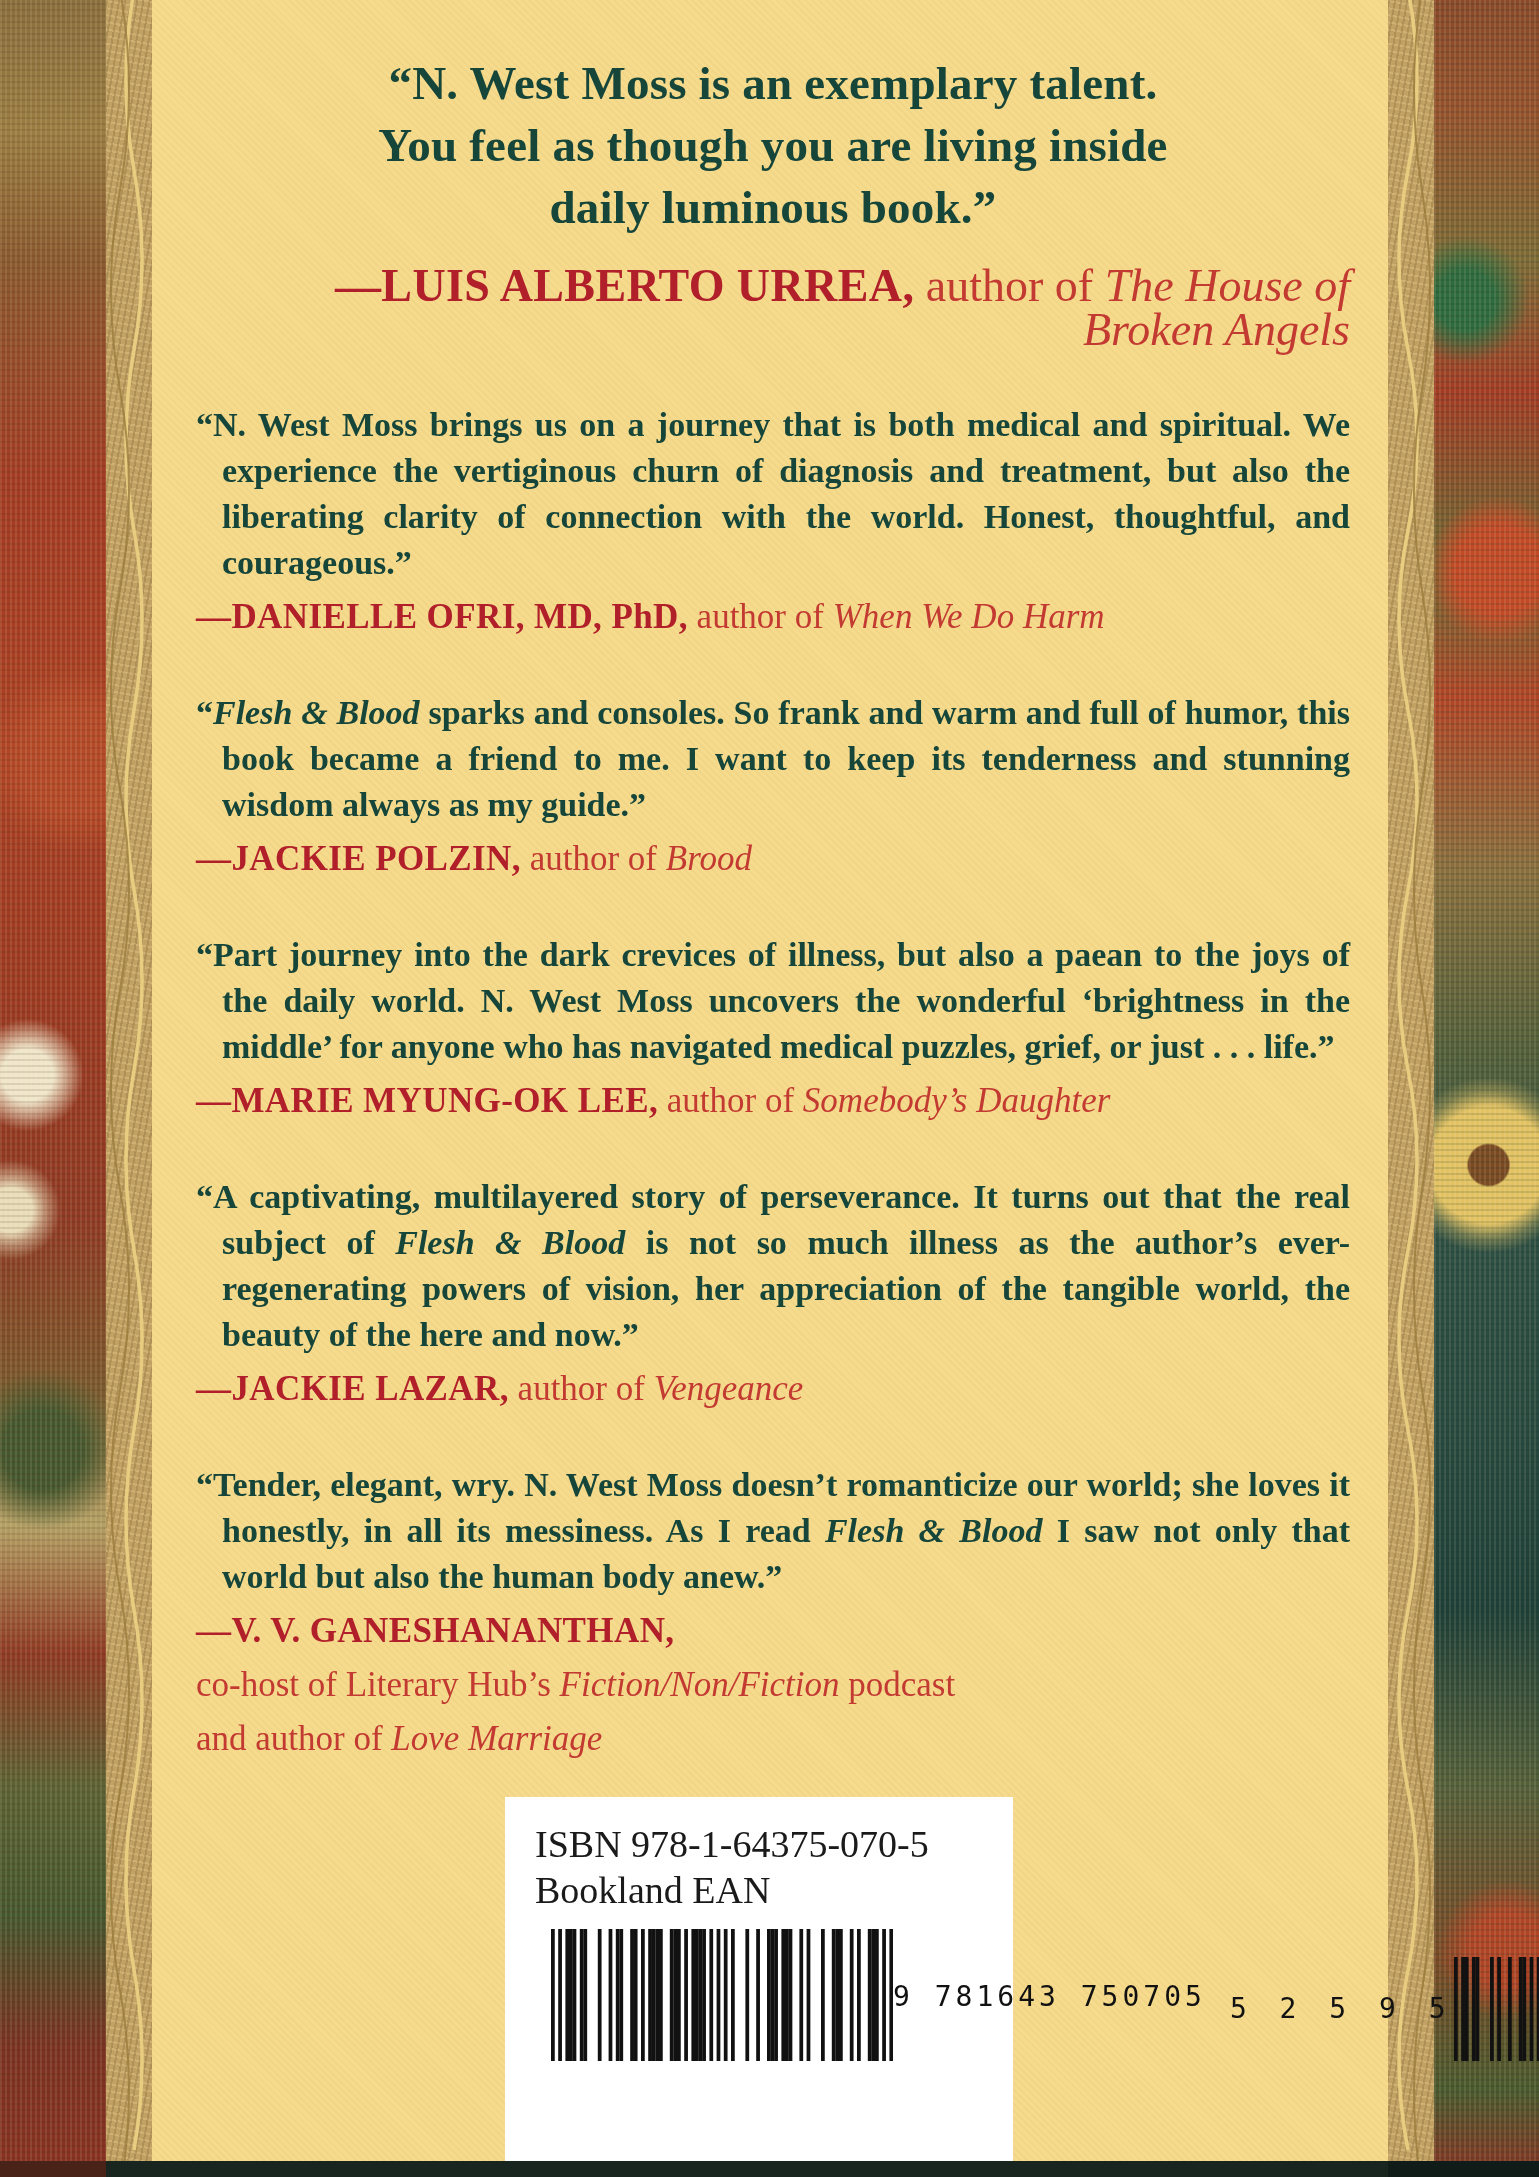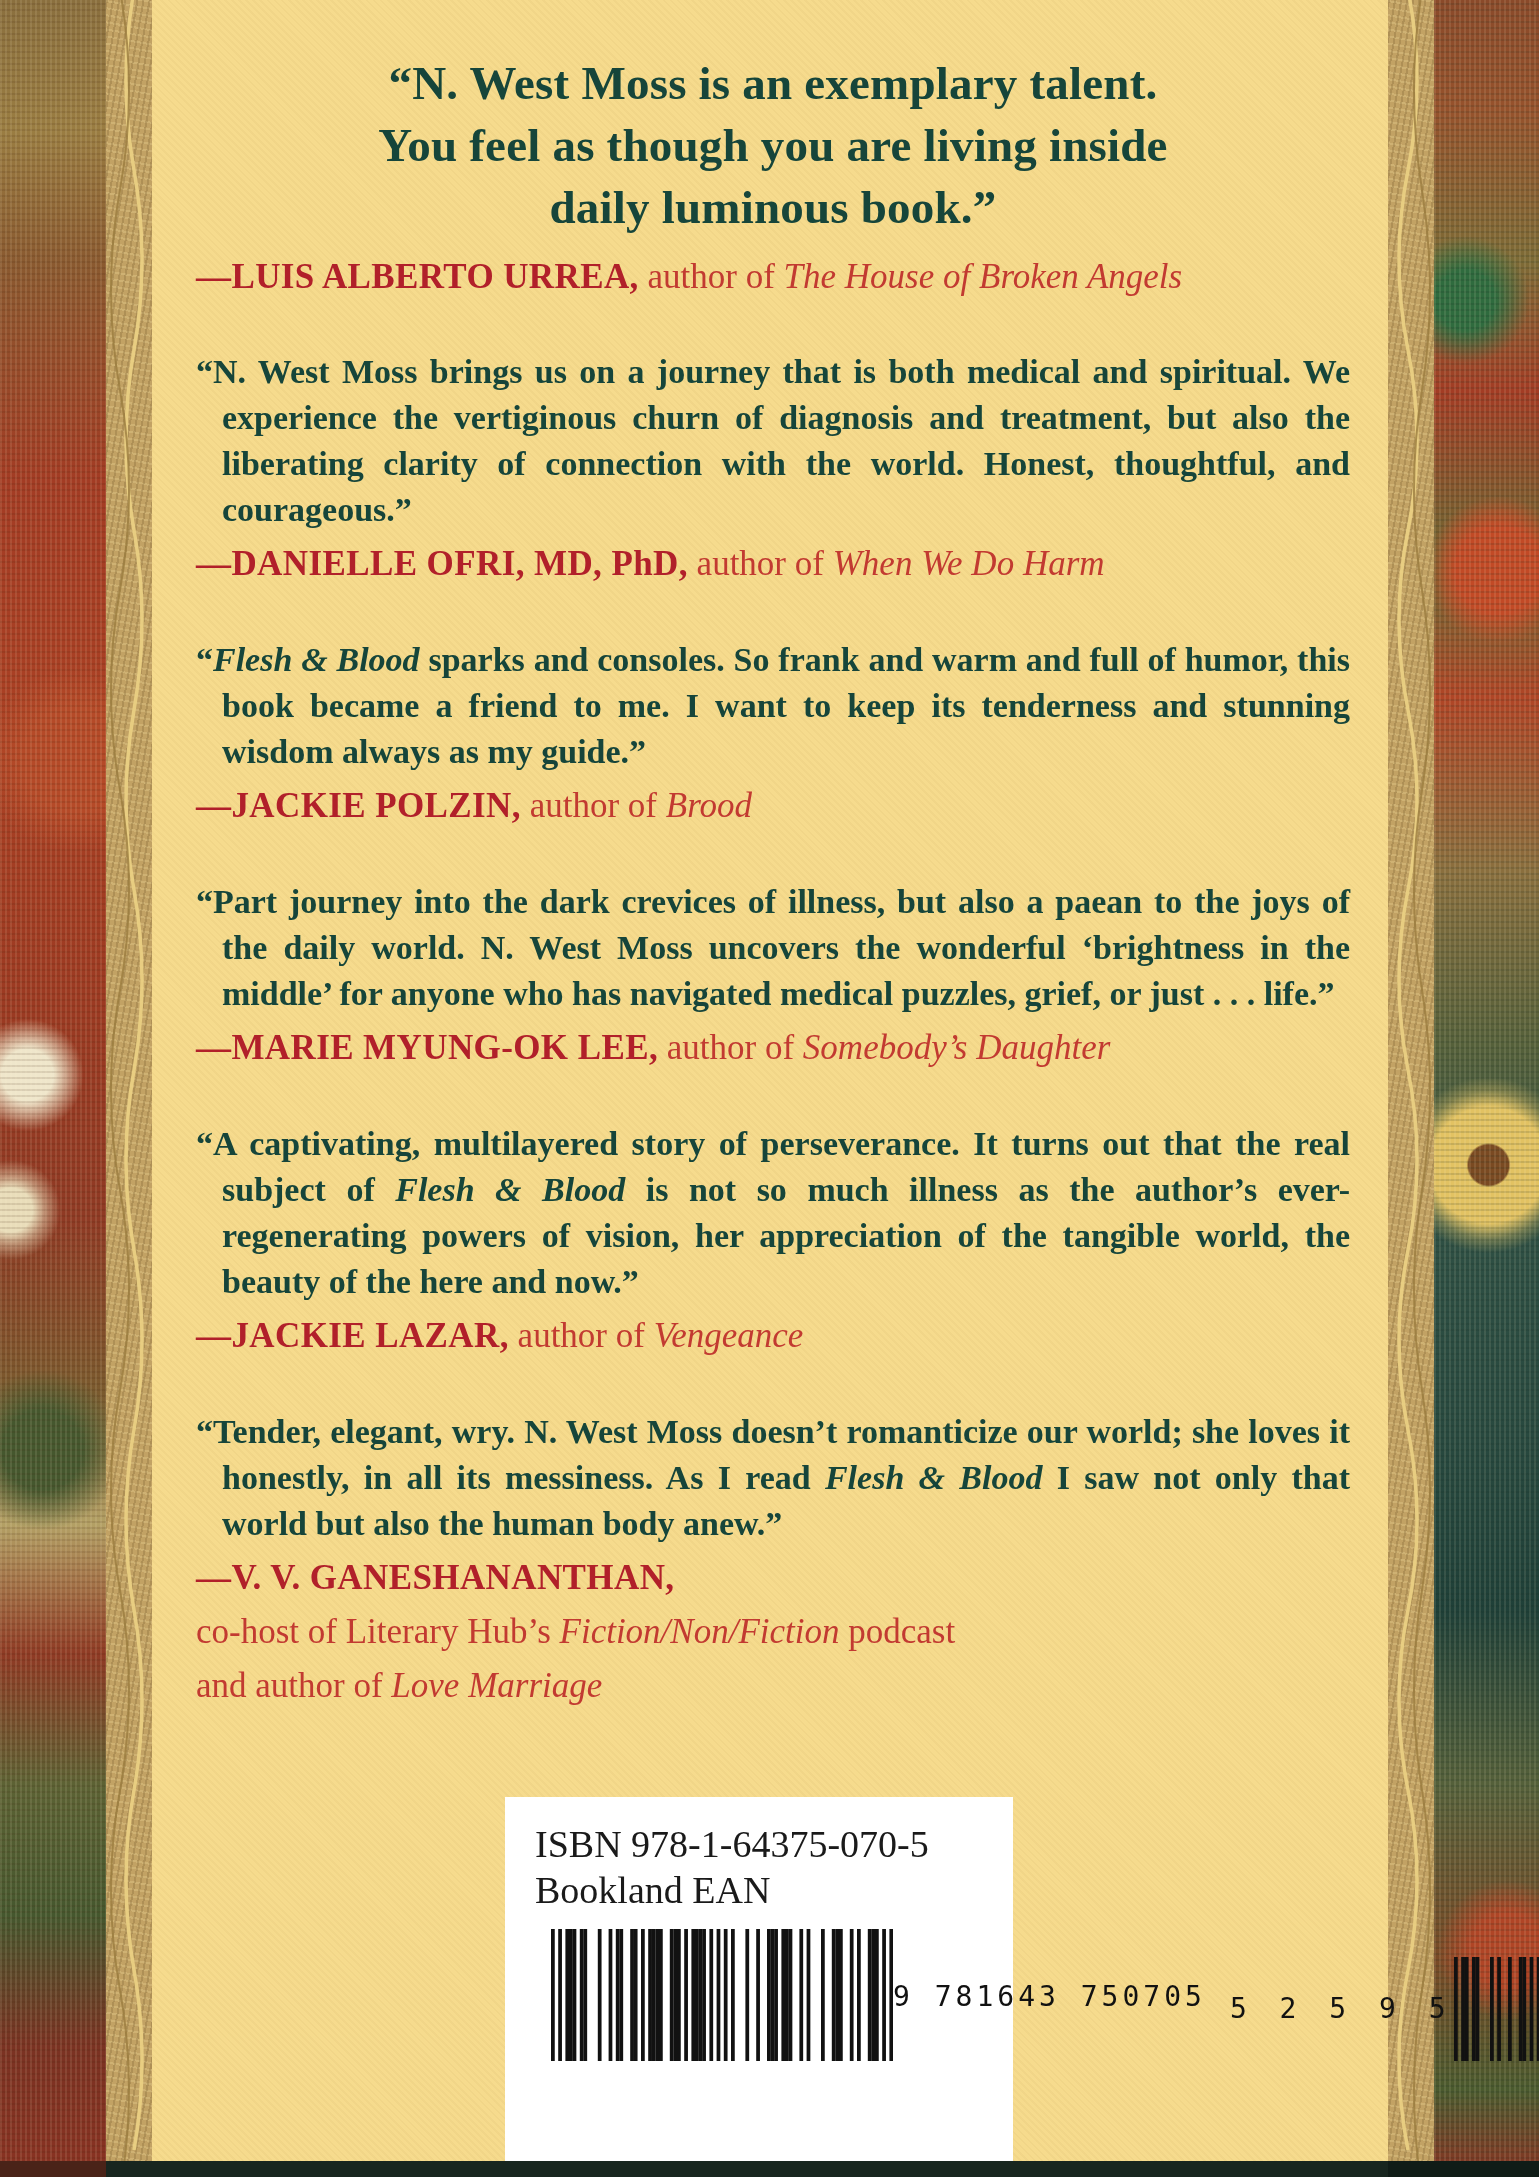--- a/index.html
+++ b/index.html
@@ -56,21 +56,21 @@
       repeating-linear-gradient(45deg, rgba(150,110,40,.05) 0 2px, rgba(0,0,0,0) 2px 5px),
       #f6db8d;
     box-sizing:border-box;
     padding:52px 38px 0 44px;
   }
   .headline-line{
     font-size:47px;font-weight:700;line-height:62px;
     color:#16453a;text-align:center;letter-spacing:.2px;
   }
   .headline-attr{
-    margin-top:17px;text-align:left;font-size:35px;line-height:44px;color:#c23a31;
+    margin-top:26px;text-align:right;font-size:46px;line-height:44px;color:#c23a31;
   }
   .b{font-weight:700;color:#b1202a;letter-spacing:.4px;}
   .i{font-style:italic;}
   .attr-plain{color:#c23a31;}
 
   .blurb{margin-top:50px;}
   .blurb-body{
     margin:0;font-size:34px;font-weight:700;line-height:46px;
     color:#16453a;text-align:justify;
     padding-left:26px;text-indent:-26px;

